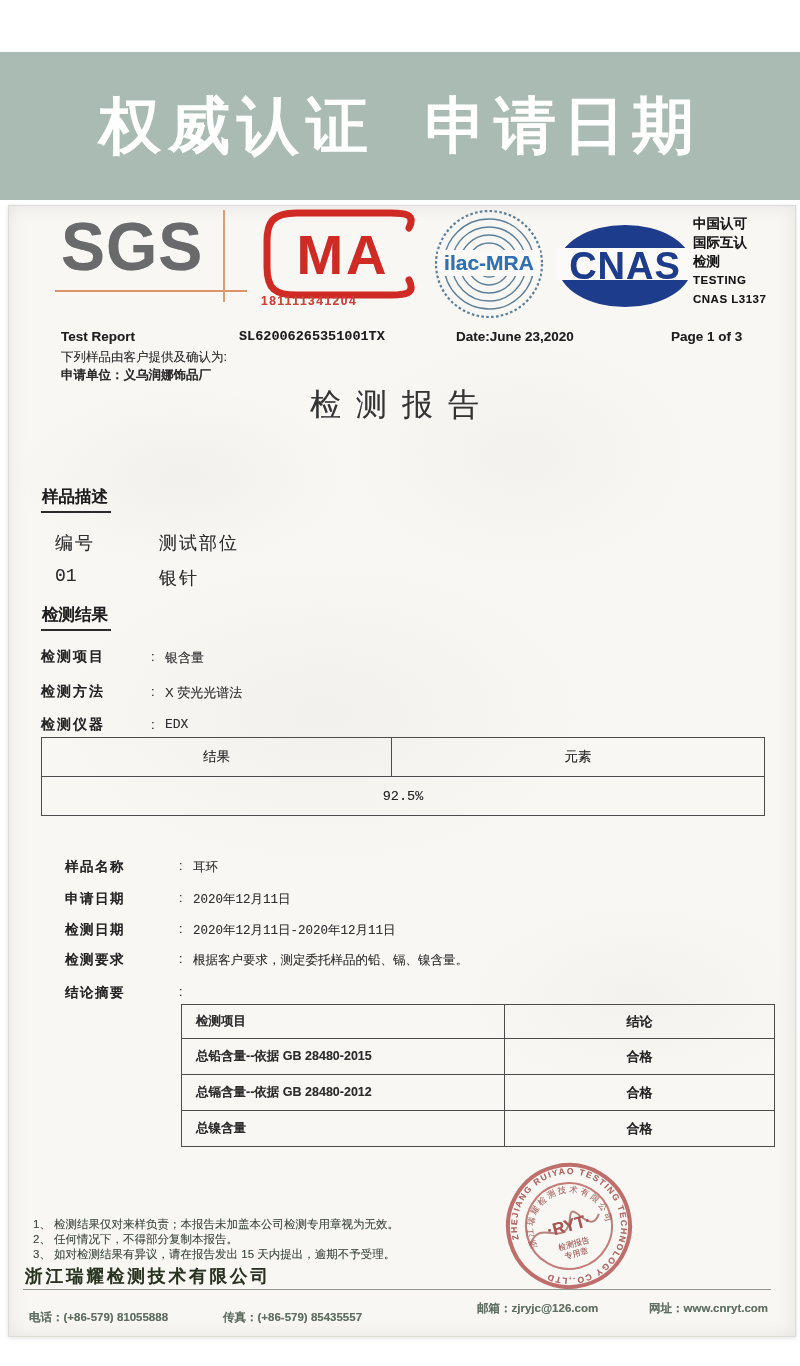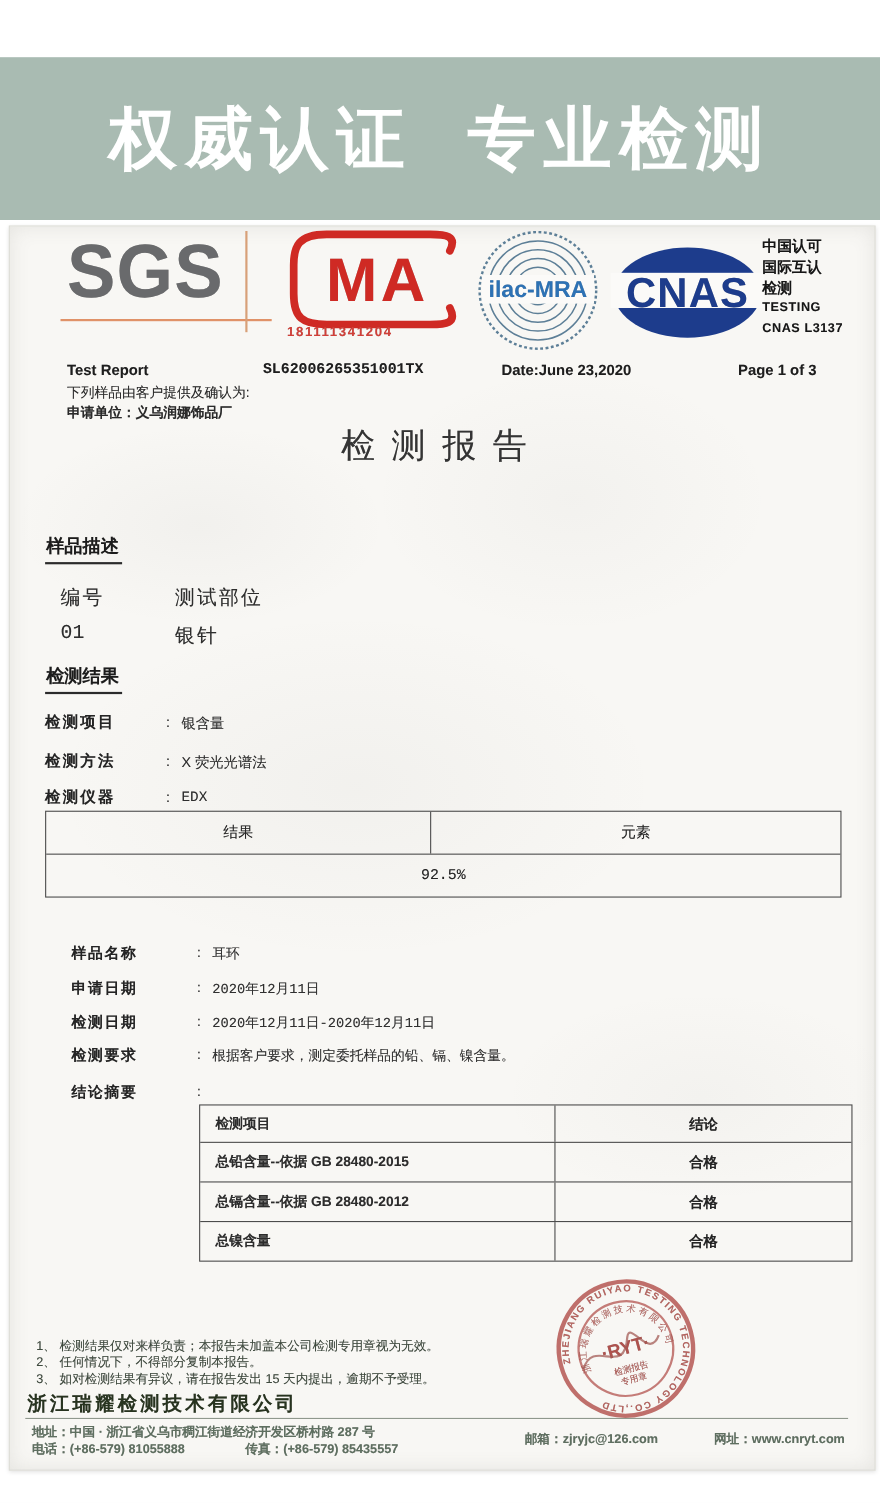--- a/index.html
+++ b/index.html
@@ -62,21 +62,21 @@
   .notes{left:24px;top:1011px;font-size:11.5px;color:#3e4a3e;line-height:15px;white-space:nowrap;}
   .company-name{left:16px;top:1058px;font-size:17.5px;font-weight:bold;color:#27331f;letter-spacing:3px;}
   .footer-rule{left:14px;top:1083px;width:748px;height:1px;background:#8f988d;}
   .contact{font-size:11.5px;font-weight:bold;color:#5e6f60;white-space:nowrap;}
   .stamp-svg{left:482px;top:942px;opacity:.92;}
 </style>
 </head>
 <body>
 
 <div class="abs banner">
-  <div class="banner-title">权威认证 专业检测</div>
+  <div class="banner-title">权威认证 申请日期</div>
 </div>
 
 <div class="abs paper">
 
   <div class="abs sgs-text">SGS</div>
   <div class="abs sgs-underline"></div>
   <div class="abs sgs-vline"></div>
 
   <svg class="abs cma-svg" width="172" height="92" viewBox="0 0 172 92">
     <path d="M 150,20 C 157,6 146,5 132,5 H 38 C 12,5 8,16 8,33 V 59 C 8,81 16,87 38,87 H 132 C 146,87 157,86 150,72" fill="none" stroke="#cf2a24" stroke-width="7" stroke-linecap="round"></path>
@@ -208,19 +208,18 @@
       </text>
       <text y="5" text-anchor="middle" font-size="17" font-weight="bold" fill="#a84540">·RYT·</text>
       <text y="21" text-anchor="middle" font-size="8" fill="#a84540">检测报告</text>
       <text y="31" text-anchor="middle" font-size="8" fill="#a84540">专用章</text>
       <path d="M -42,8 C -26,-18 -8,26 4,-10 C 10,-24 18,16 32,-4" stroke="#9c4f4a" stroke-width="2" fill="none" opacity=".75"></path>
     </g>
   </svg>
 
   <div class="abs company-name">浙江瑞耀检测技术有限公司</div>
   <div class="abs footer-rule"></div>
-  <div class="abs contact" style="left:20px;top:1088px;">地址：中国 · 浙江省义乌市稠江街道经济开发区桥村路 287 号</div>
   <div class="abs contact" style="left:20px;top:1104px;">电话：(+86-579) 81055888</div>
   <div class="abs contact" style="left:214px;top:1104px;">传真：(+86-579) 85435557</div>
   <div class="abs contact" style="left:468px;top:1095px;">邮箱：zjryjc@126.com</div>
   <div class="abs contact" style="left:640px;top:1095px;">网址：www.cnryt.com</div>
 
 </div>
 
 </body></html>

